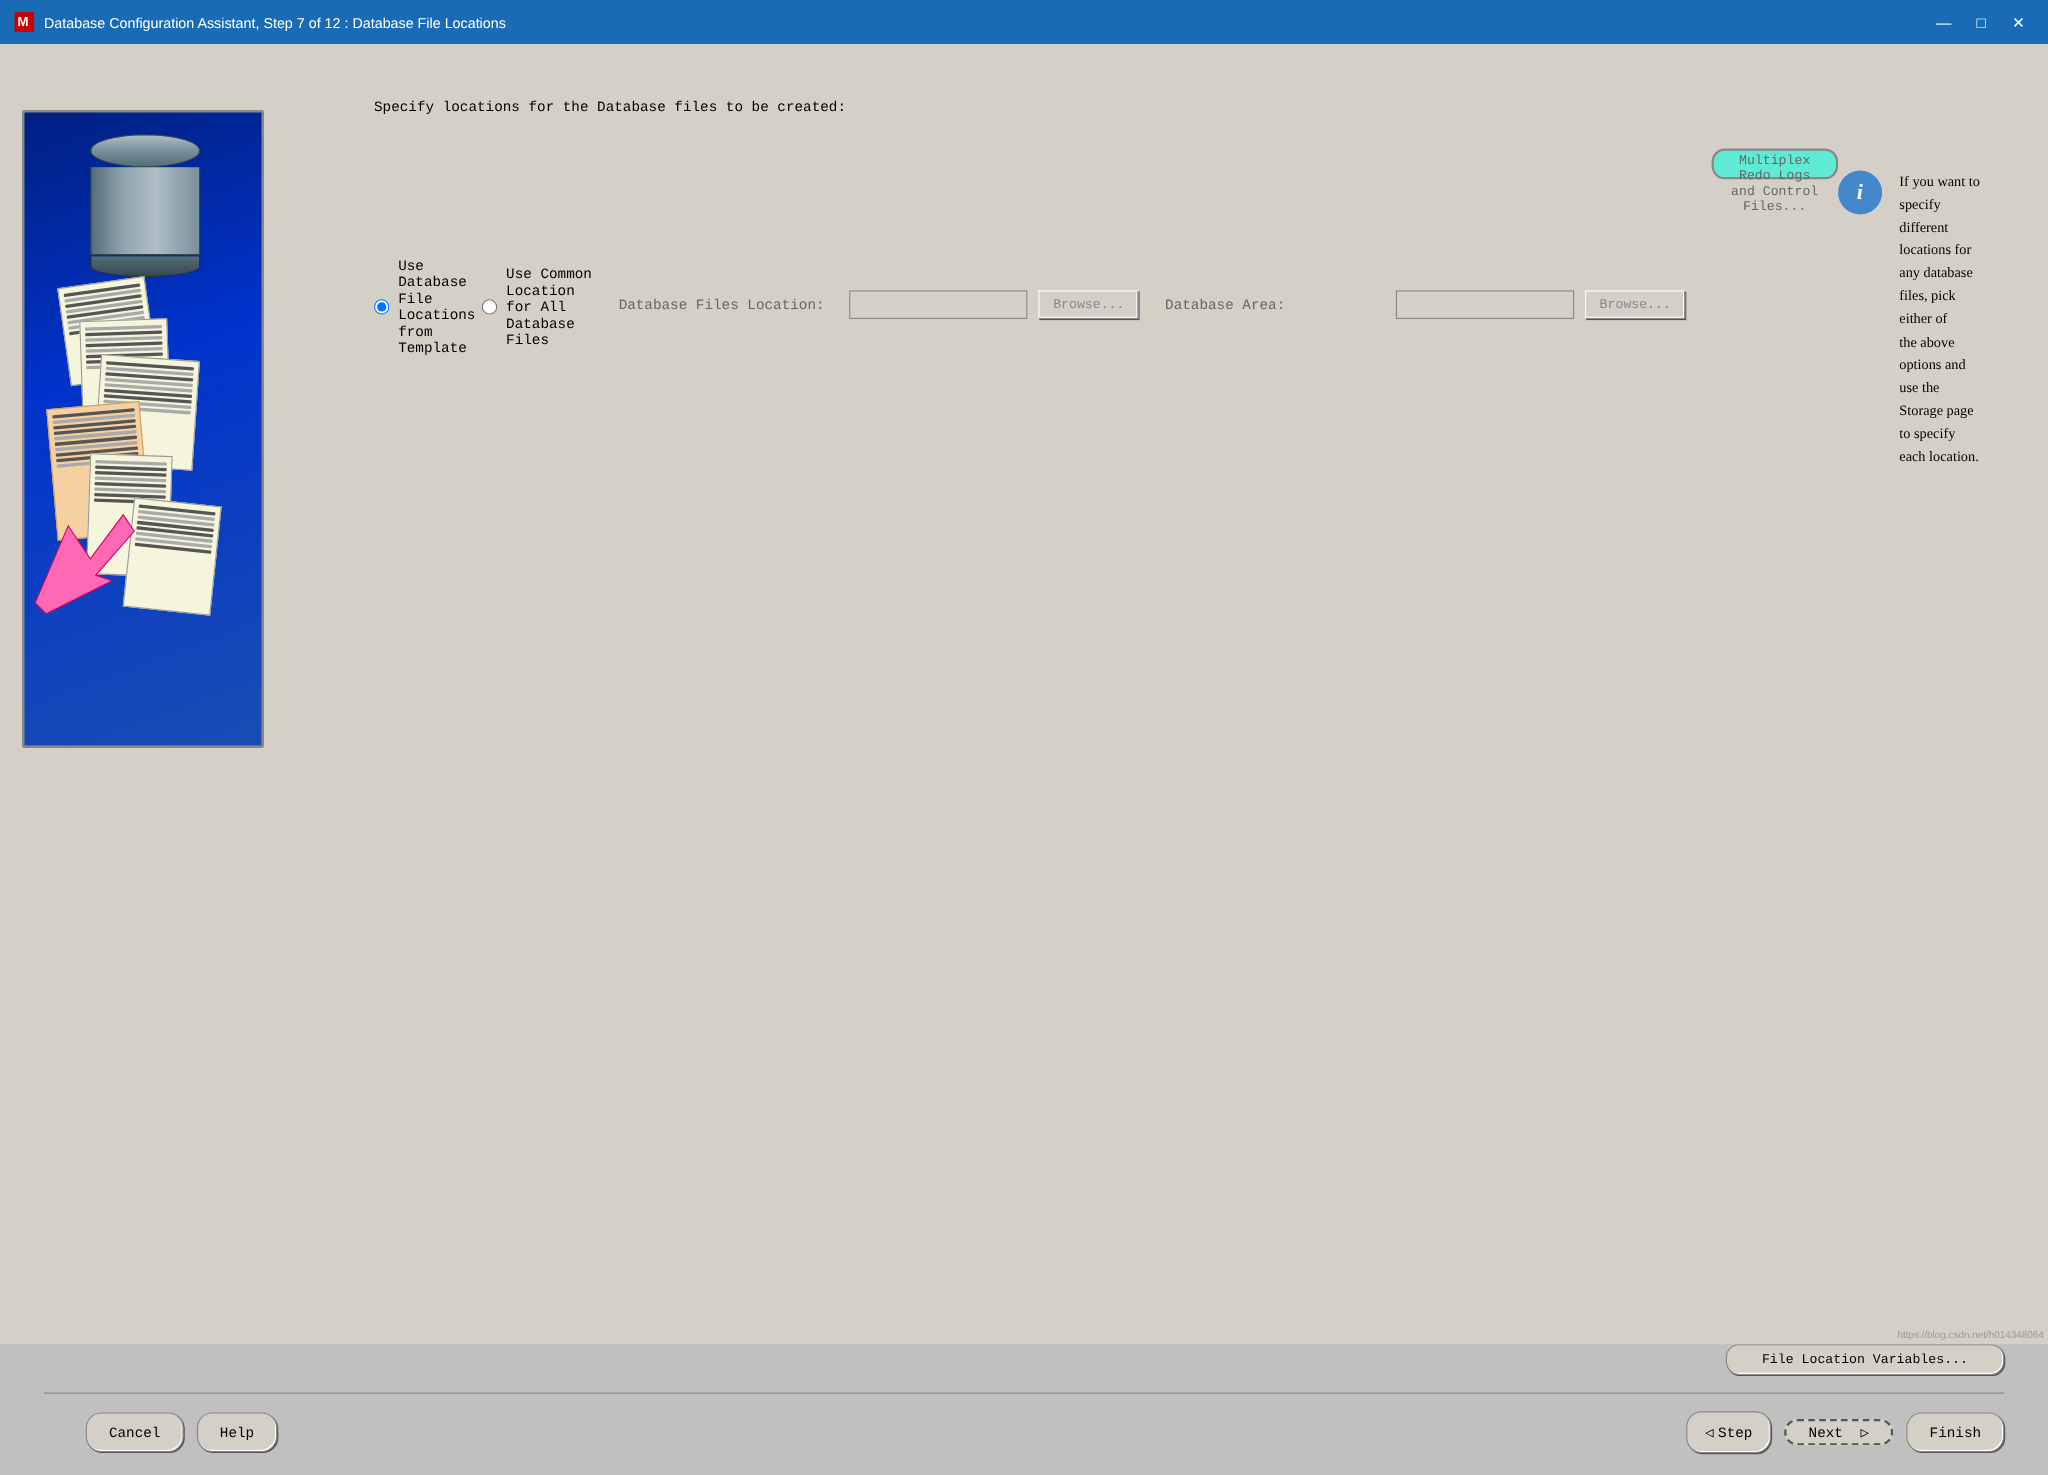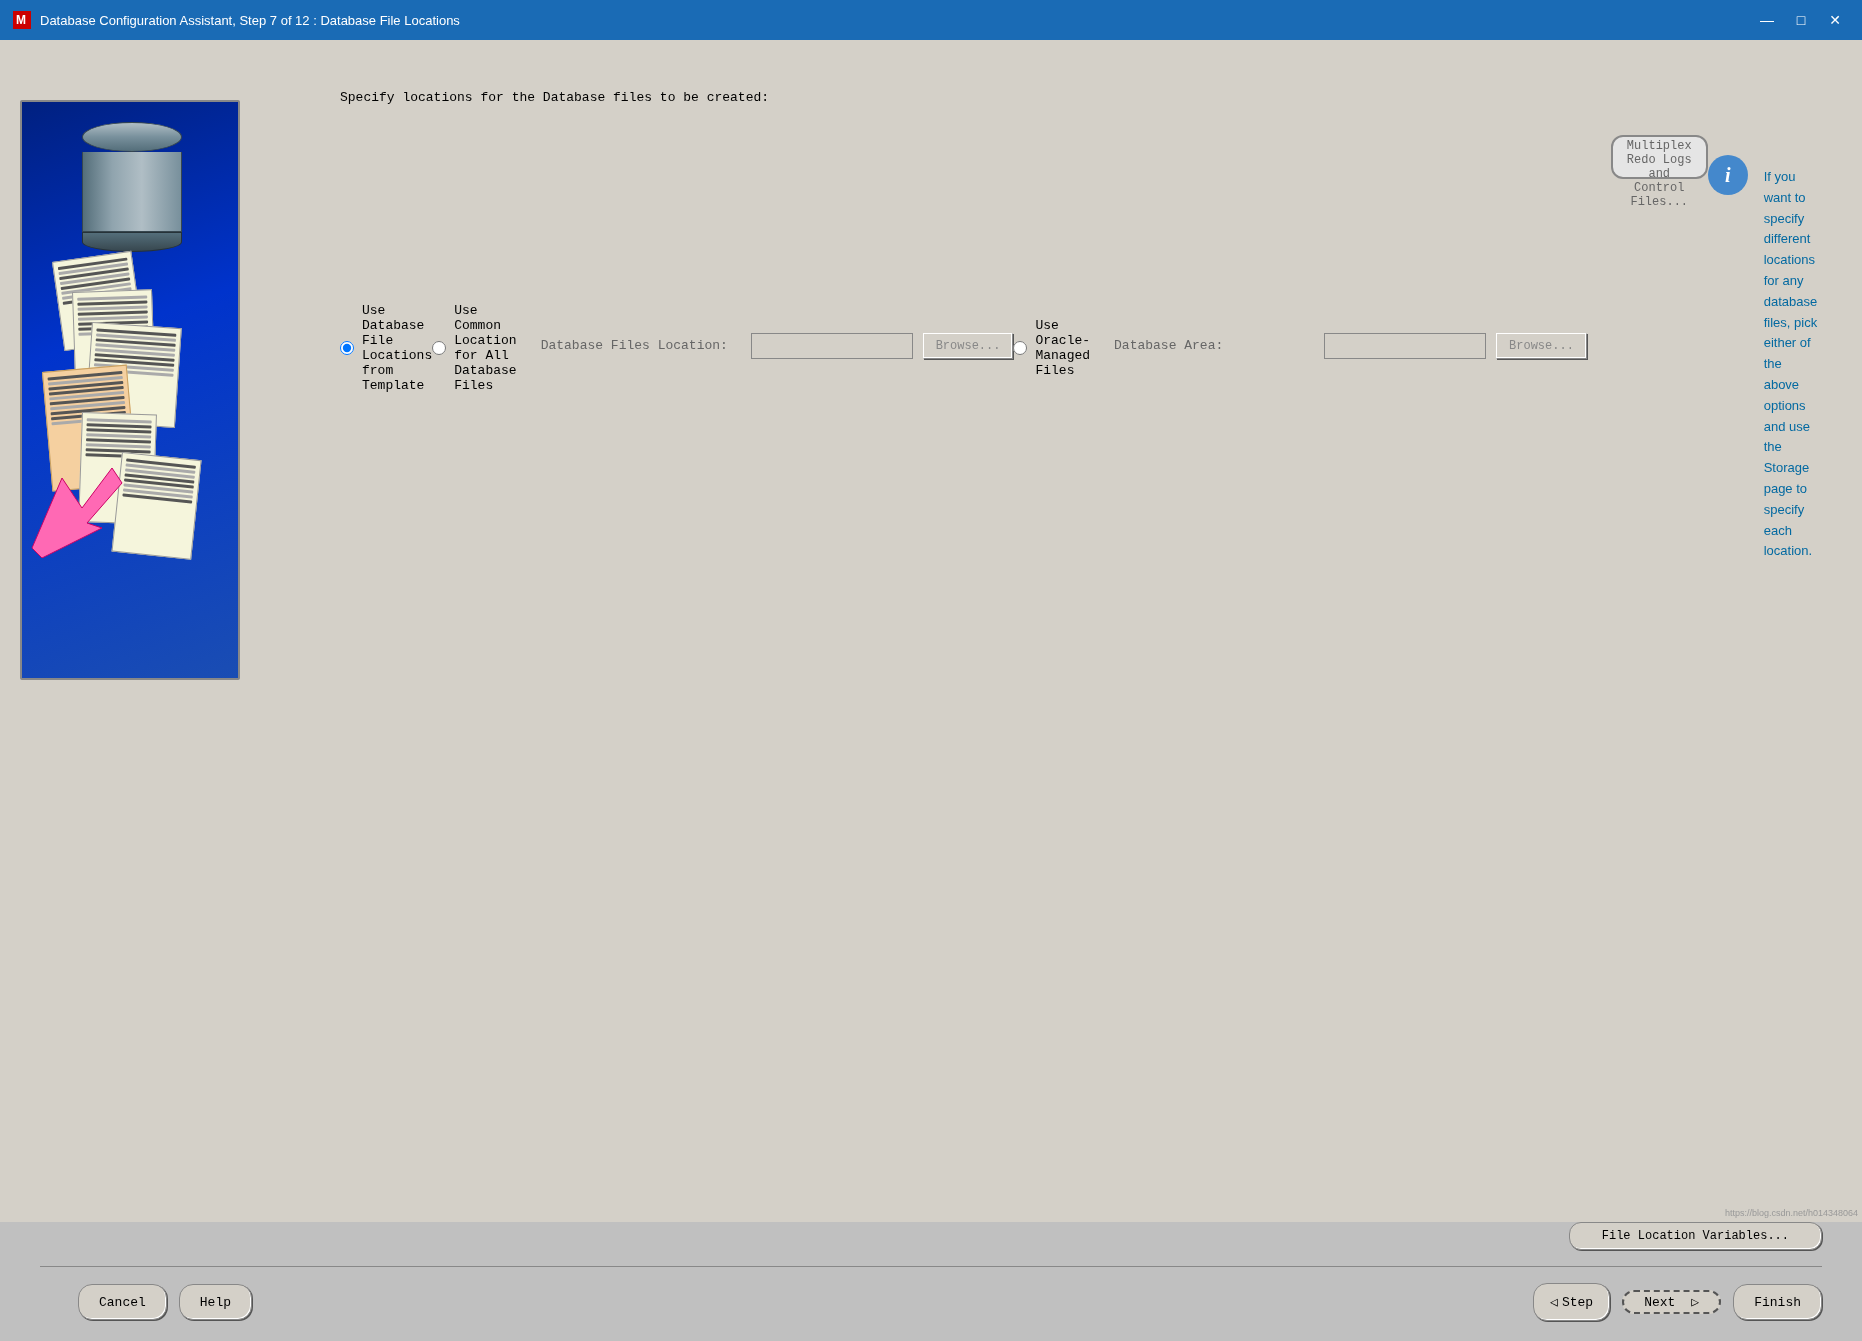--- a/index.html
+++ b/index.html
@@ -217,23 +217,23 @@
       cursor: pointer;
       white-space: nowrap;
       box-shadow: 1px 1px 0 #555, -1px -1px 0 #fff inset;
     }
     .browse-btn:disabled {
       color: #888;
       cursor: default;
     }
 
     .multiplex-btn {
-      height: 44px;
+      height: 28px;
       padding: 2px 14px;
-      background: #e5e5e5;
+      background: #5eead4;
       border: 2px solid #888;
       border-radius: 12px;
       font-family: 'Courier New', Courier, monospace;
       font-size: 12px;
       cursor: pointer;
       color: #666;
       margin-left: 24px;
       margin-bottom: 24px;
     }
 
@@ -254,25 +254,24 @@
       align-items: center;
       justify-content: center;
       color: white;
       font-size: 20px;
       font-weight: bold;
       font-family: 'Times New Roman', serif;
       font-style: italic;
       flex-shrink: 0;
     }
     .info-text {
-      font-family: Liberation Sans, sans-serif;
-      font-size: 13px;
-      color: #0369a1;
+      font-family: Liberation Serif, serif;
+      font-size: 13px;
+      color: #000000;
       line-height: 1.6;
-      margin-top: 12px;
     }
 
     
     .bottom-area {
       flex-shrink: 0;
       padding: 0 40px 20px 40px;
     }
 
     .file-location-row {
       display: flex;
@@ -498,24 +497,20 @@
         <input type="radio" class="radio-input" name="fileLocation" value="common" style="">
         <label class="radio-label">Use Common Location for All Database Files</label>
       </div>
 
       <div class="field-row">
         <span class="field-label">Database Files Location:</span>
         <input type="text" class="field-input" disabled="" style="">
         <button class="browse-btn" disabled="">Browse...</button>
       </div>
 
-      <div class="radio-row">
-        <input type="radio" class="radio-input" name="fileLocation" value="oracle" style="">
-        <label class="radio-label">Use Oracle-Managed Files</label>
-      </div>
 
       <div class="field-row">
         <span class="field-label">Database Area:</span>
         <input type="text" class="field-input" disabled="" style="">
         <button class="browse-btn" disabled="">Browse...</button>
       </div>
 
       <button class="multiplex-btn">Multiplex Redo Logs and Control Files...</button>
 
       <div class="info-box">

